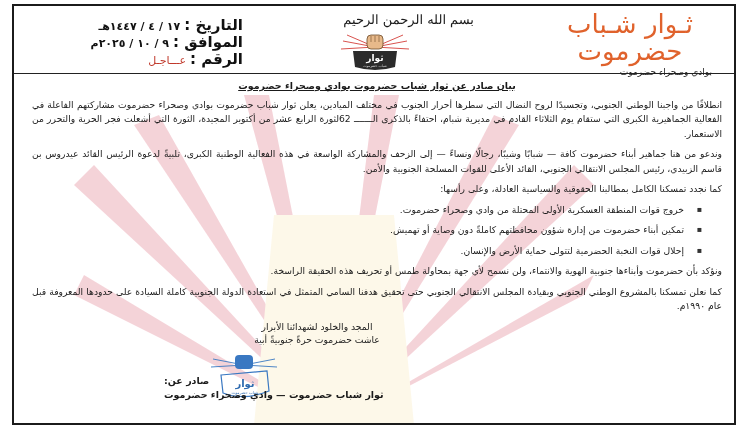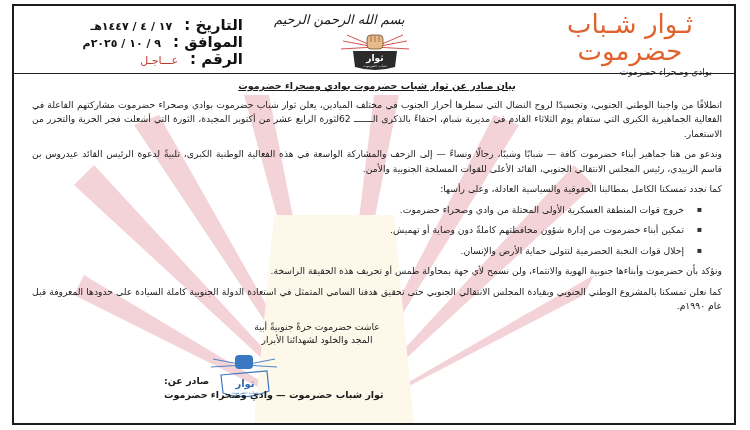--- a/index.html
+++ b/index.html
@@ -13,26 +13,26 @@
     .header {
       position: absolute; left: 0; top: 0; width: 100%; height: 68px;
       border-bottom: 1.5px solid #222;
     }
     .meta {
       position: absolute; left: 14px; top: 10px; width: 215px;
       direction: rtl; text-align: right;
     }
     .meta-row { display: flex; direction: rtl; align-items: baseline; height: 17px; }
     .meta-label { font-weight: bold; font-size: 15px; color: #111; white-space: nowrap; }
-    .meta-value { font-size: 11px; font-weight: bold; color: #111; margin-right: 12px; letter-spacing: 1px; white-space: nowrap; }
+    .meta-value { font-size: 11px; font-weight: bold; color: #111; margin-right: 4px; letter-spacing: 1px; white-space: nowrap; }
     .meta-value.urgent { color: #c0392b; font-weight: normal; letter-spacing: 3px; }
 
     .basmala {
-      position: absolute; left: 260px; top: 6px; width: 200px; text-align: left;
-      font-family: "DejaVu Serif", serif; font-size: 13px; color: #1a1a1a; direction: rtl; font-style: italic;
+      position: absolute; left: 260px; top: 6px; width: 200px; text-align: right;
+      font-family: "DejaVu Serif", serif; font-size: 13px; color: #1a1a1a; direction: rtl;
     }
     .logo {
       position: absolute; left: 325px; top: 27px; width: 72px; height: 38px;
     }
     .brand {
       position: absolute; right: 14px; top: 5px; width: 180px; direction: rtl; text-align: center;
     }
     .brand-line1, .brand-line2 {
       color: #e0622c; font-size: 26px; line-height: 27px; font-weight: normal; letter-spacing: 2px;
     }
@@ -133,22 +133,22 @@
       <p class="para">وندعو من هنا جماهير أبناء حضرموت كافة — شبابًا وشيبًا، رجالًا ونساءً — إلى الزحف والمشاركة الواسعة في هذه الفعالية الوطنية الكبرى، تلبيةً لدعوة الرئيس القائد عيدروس بن قاسم الزبيدي، رئيس المجلس الانتقالي الجنوبي، القائد الأعلى للقوات المسلحة الجنوبية والأمن.</p>
       <p class="para">كما نجدد تمسكنا الكامل بمطالبنا الحقوقية والسياسية العادلة، وعلى رأسها:</p>
       <ul class="bullets">
         <li>خروج قوات المنطقة العسكرية الأولى المحتلة من وادي وصحراء حضرموت.</li>
         <li>تمكين أبناء حضرموت من إدارة شؤون محافظتهم كاملةً دون وصاية أو تهميش.</li>
         <li>إحلال قوات النخبة الحضرمية لتتولى حماية الأرض والإنسان.</li>
       </ul>
       <p class="para">ونؤكد بأن حضرموت وأبناءها جنوبية الهوية والانتماء، ولن نسمح لأي جهة بمحاولة طمس أو تحريف هذه الحقيقة الراسخة.</p>
       <p class="para">كما نعلن تمسكنا بالمشروع الوطني الجنوبي وبقيادة المجلس الانتقالي الجنوبي حتى تحقيق هدفنا السامي المتمثل في استعادة الدولة الجنوبية كاملة السيادة على حدودها المعروفة قبل عام ١٩٩٠م.</p>
       <div class="closing">
+        <div>المجد والخلود لشهدائنا الأبرار</div>
         <div>عاشت حضرموت حرةً جنوبيةً أبية</div>
-        <div>المجد والخلود لشهدائنا الأبرار</div>
       </div>
     </div>
 
     <svg class="stamp" viewBox="0 0 70 48">
       <g stroke="#3a78c2" stroke-width="0.9" fill="none">
         <line x1="35" y1="12" x2="4" y2="6"></line>
           <line x1="35" y1="12" x2="66" y2="6"></line>
         <line x1="35" y1="12" x2="2" y2="14"></line>
           <line x1="35" y1="12" x2="68" y2="14"></line>
         <path d="M12 22 L58 18 L60 38 Q35 48 14 40 Z" stroke-width="1.2"></path>

